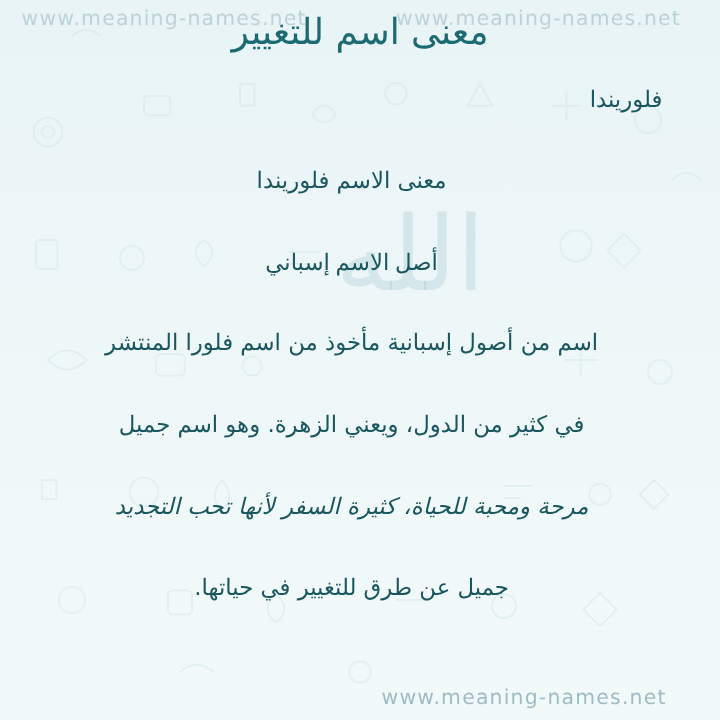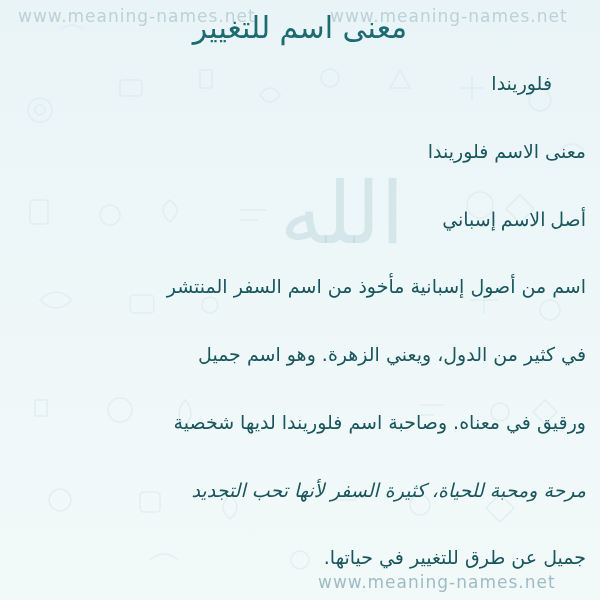--- a/index.html
+++ b/index.html
@@ -96,20 +96,21 @@
     font-size: 19px;
     color: #19565e;
     line-height: 1.25;
     white-space: nowrap;
   }
   .line.right {
     text-align: right;
     padding-right: 34px;
   }
   .line.center {
+    text-align: center;
     margin-top: 44px;
   }
   .l0 { margin-top: 10px; }
   .l1 { margin-top: 32px; }
   .l2 { margin-top: 32px; font-family: Liberation Serif, serif; }
   .l3 { margin-top: 30px; }
   .l4 { margin-top: 29px; }
   .l5 { margin-top: 29px; }
   .l6 { margin-top: 29px; font-style: italic; }
   .l7 { margin-top: 29px; }
@@ -167,20 +168,19 @@
   <div class="wm wm-top">www.meaning-names.net</div>
   <div class="wm wm-topright">www.meaning-names.net</div>
   <div class="wm wm-bottom">www.meaning-names.net</div>
 
   <div class="title">معنى اسم للتغيير</div>
 
   <div class="content">
     <div class="line right l0">فلوريندا</div>
     <div class="line center l1">معنى الاسم فلوريندا</div>
     <div class="line center l2">أصل الاسم إسباني</div>
-    <div class="line center l3">اسم من أصول إسبانية مأخوذ من اسم السفر المنتشر</div>
+    <div class="line center l3">اسم من أصول إسبانية مأخوذ من اسم فلورا المنتشر</div>
     <div class="line center l4">في كثير من الدول، ويعني الزهرة. وهو اسم جميل</div>
-    <div class="line center l5">ورقيق في معناه. وصاحبة اسم فلوريندا لديها شخصية</div>
     <div class="line center l6">مرحة ومحبة للحياة، كثيرة السفر لأنها تحب التجديد</div>
     <div class="line center l7">جميل عن طرق للتغيير في حياتها.</div>
   </div>
 
 </div>
 
 </body></html>

